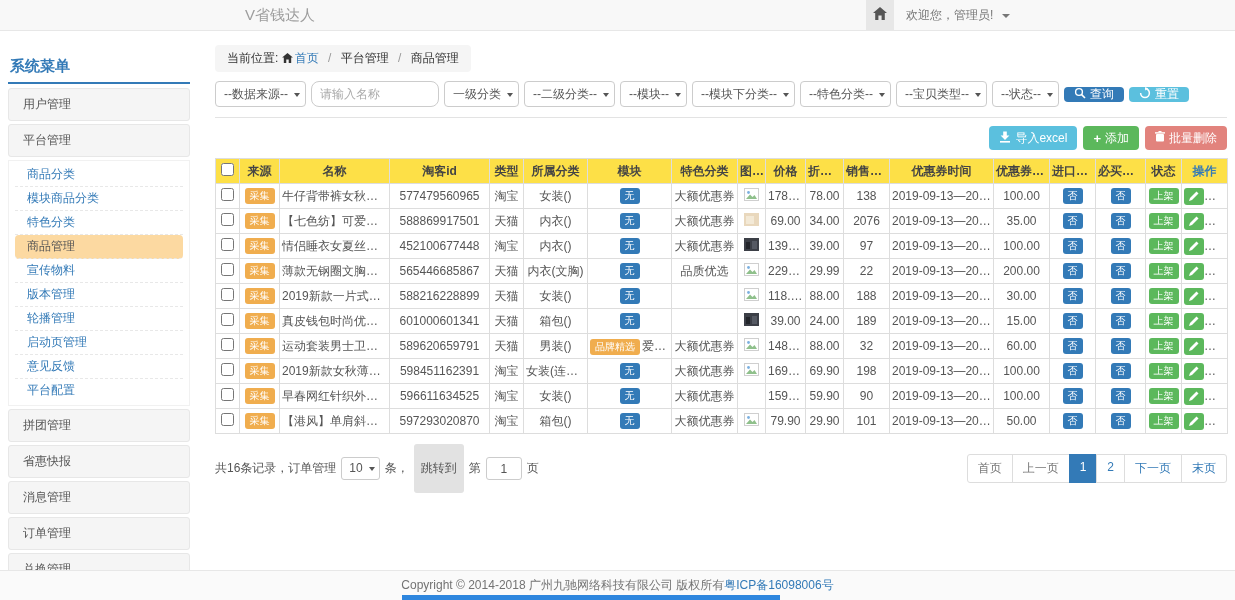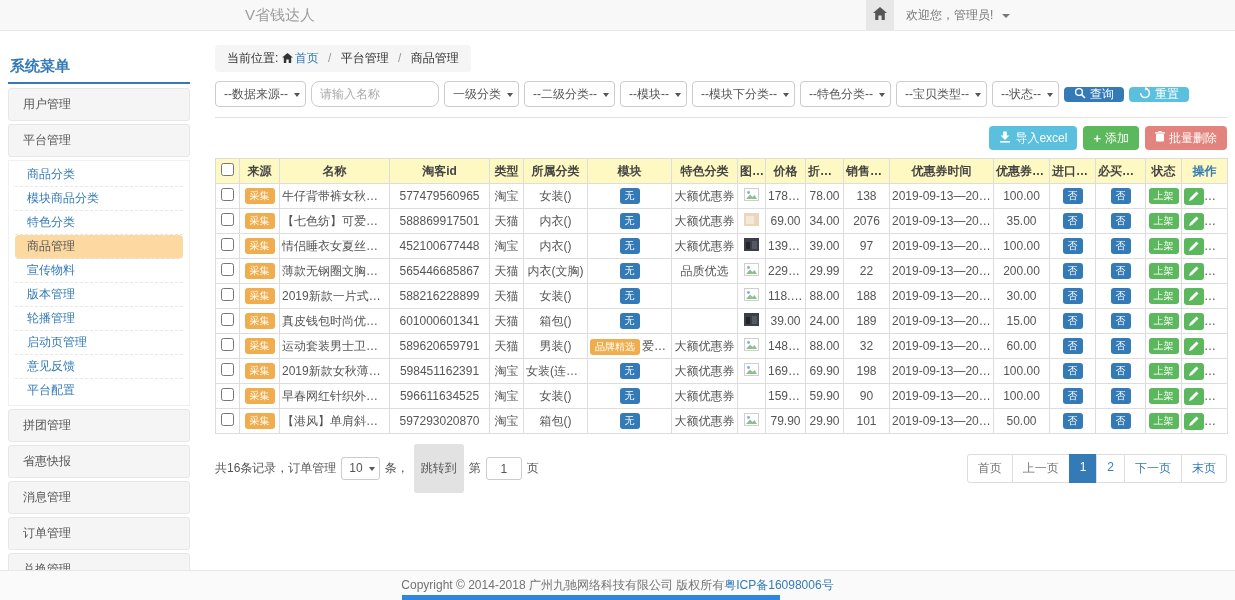--- a/index.html
+++ b/index.html
@@ -41,21 +41,21 @@
   .btn-success{background:#5cb85c}
   .btn-danger-light{background:#e2837d}
   .plus{font-weight:bold;font-size:13px;line-height:1}
 
   .panel{margin-top:10px;border-top:1px solid #e3e3e3;padding-top:8px}
   .actions{display:flex;justify-content:flex-end;gap:6px;margin-bottom:8px}
   .actions .btn{height:24px}
 
   table{width:100%;border-collapse:collapse;table-layout:fixed}
   th,td{border:1px solid #ddd;height:25px;text-align:center;font-size:12px;color:#555;padding:0 2px;overflow:hidden;white-space:nowrap;text-overflow:ellipsis}
-  th{font-weight:bold;color:#444;background:#fef9c3}
+  th{font-weight:bold;color:#444;background:#fde047}
   th.op-col{color:#337ab7}
   .badge{display:inline-block;font-size:10px;color:#fff;border-radius:3px;padding:2px 5px;line-height:1.2}
   .badge-orange{background:#f0ad4e}
   .badge-blue{background:#337ab7}
   .badge-green{background:#5cb85c}
   .module-text{margin-left:2px;color:#555}
   .op-btn{display:inline-flex;align-items:center;justify-content:center;width:20px;height:17px;border-radius:3px;border:none;cursor:pointer;padding:0;vertical-align:middle}
   .op-edit{background:#5cb85c}
   .op-del{background:#d9534f;margin-left:3px}
   input[type=checkbox]{width:13px;height:13px;cursor:pointer}

